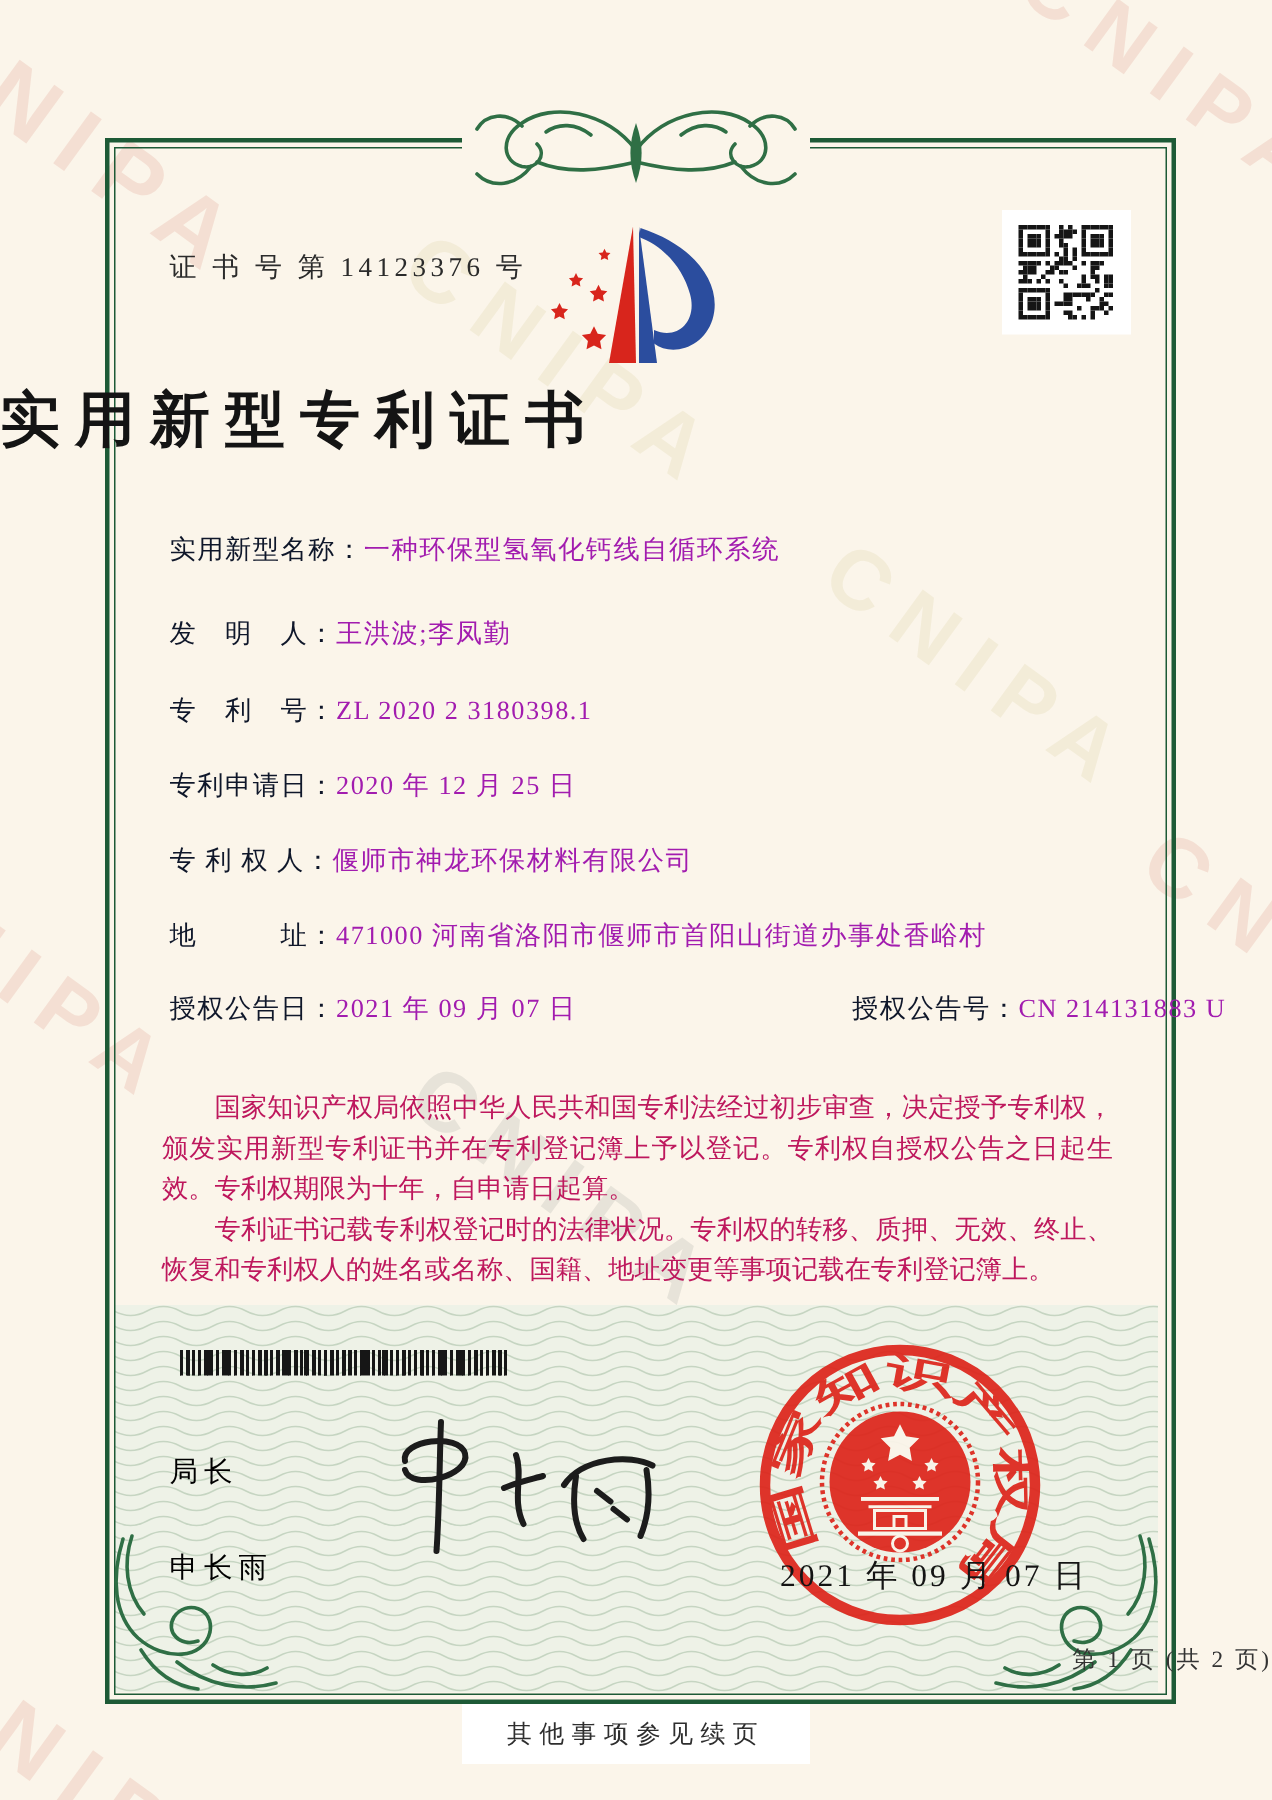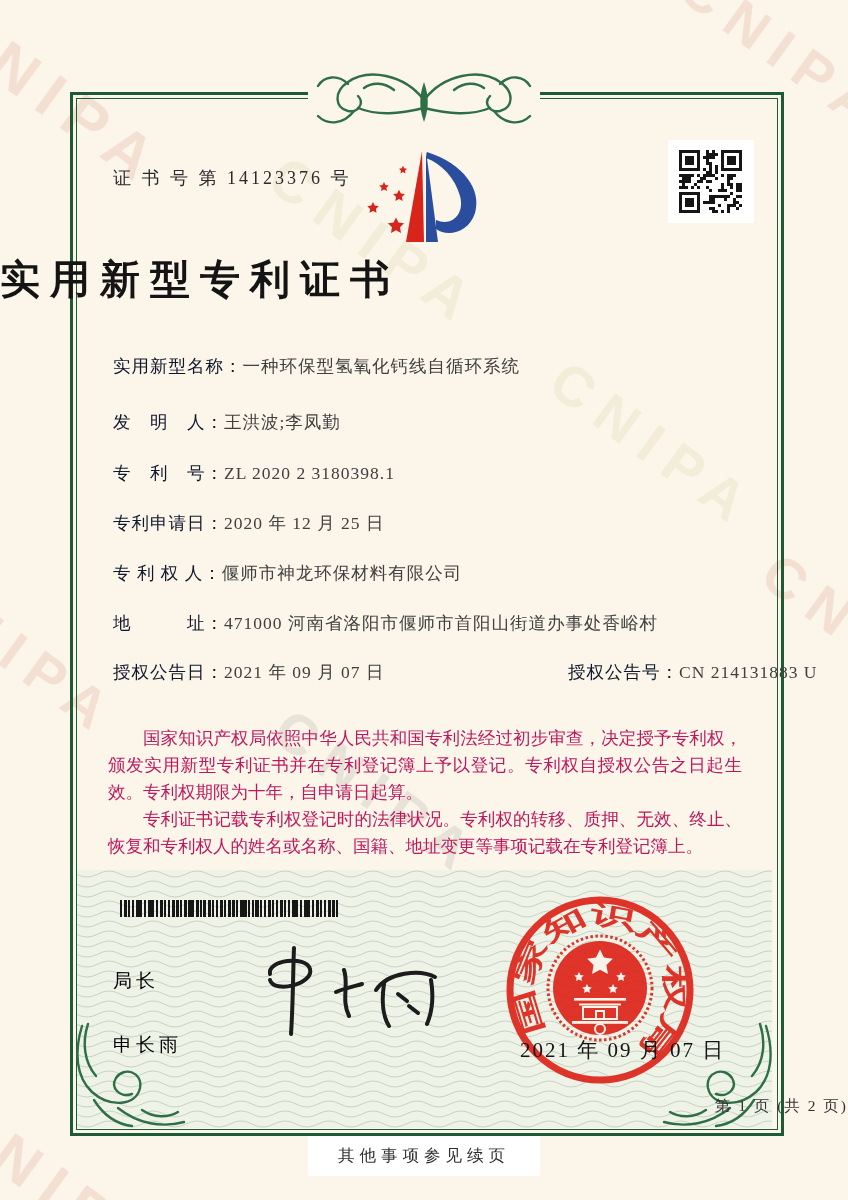--- a/index.html
+++ b/index.html
@@ -38,21 +38,21 @@
   .qrpatch{position:absolute;left:668px;top:140px;width:86px;height:83px;background:#ffffff;z-index:2;}
   #qr{position:absolute;left:679px;top:150px;z-index:3;display:grid;grid-template-columns:repeat(21,3px);grid-auto-rows:3px;}
   #qr .b{background:#151515;}
   .title{
     position:absolute;left:0;top:252px;width:848px;z-index:3;
     text-align:left;font-size:40px;font-weight:bold;letter-spacing:10px;color:#141414;
   }
   
   .frow{position:absolute;left:113px;z-index:3;font-size:17.5px;letter-spacing:1px;white-space:nowrap;}
   .frow .lbl{color:#0f172a;}
-  .frow .val{color:#404040;}
+  .frow .val{color:#a21caf;}
   .grant2{position:absolute;left:455px;top:0;}
   
   .bodytext{
     position:absolute;left:108px;top:697px;width:634px;z-index:3;
     font-size:17.5px;line-height:27px;text-align:justify;color:#be185d;margin-top:28px;
   }
   .bodytext p{margin:0;text-indent:2em;}
   
   .barcode{
     position:absolute;left:120px;top:900px;width:218px;height:17px;z-index:3;

